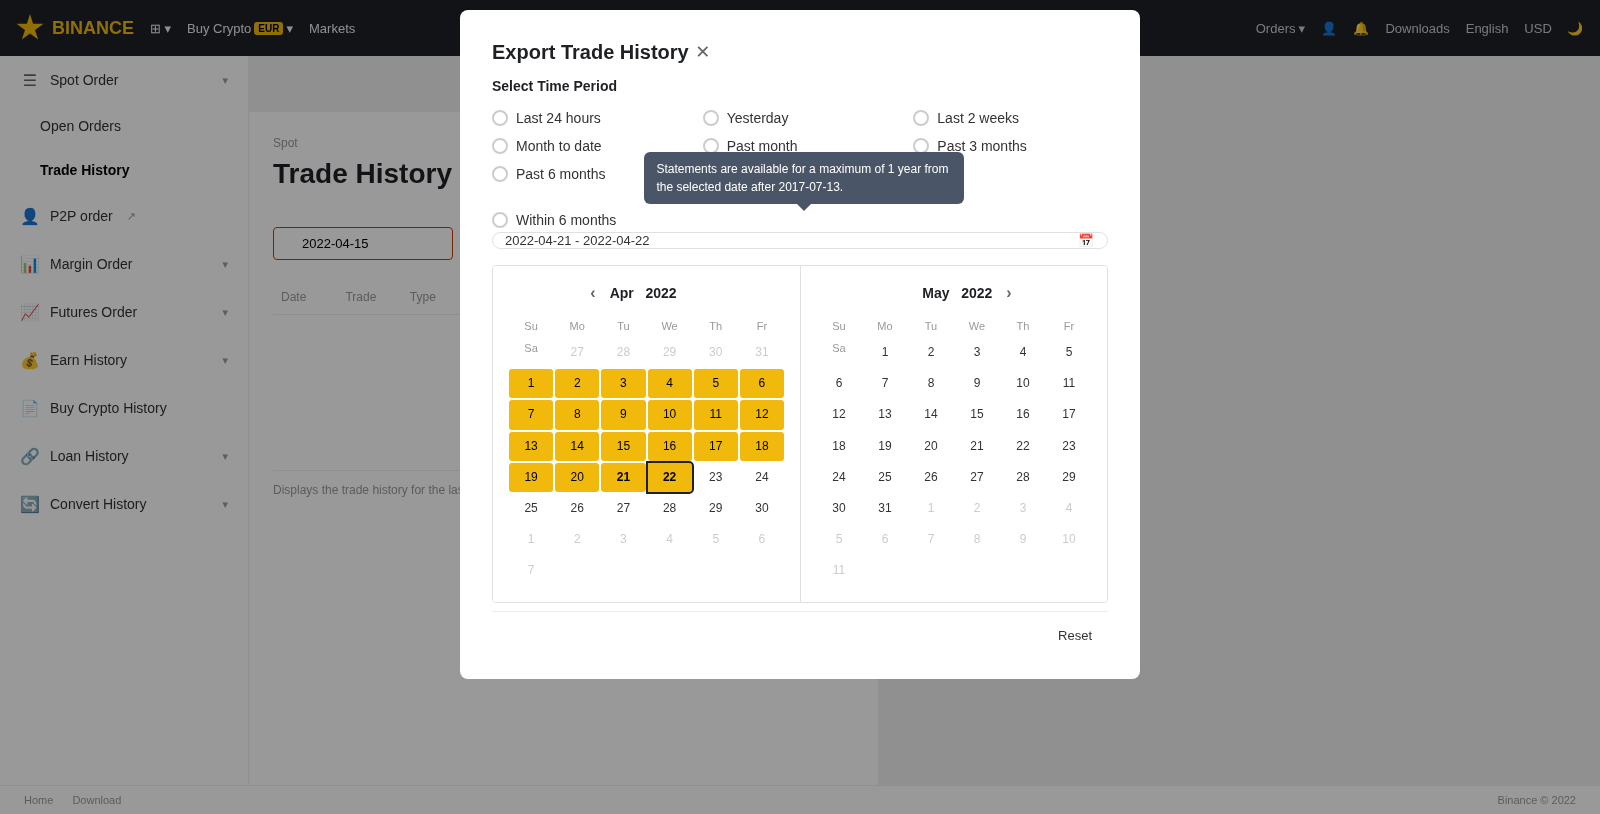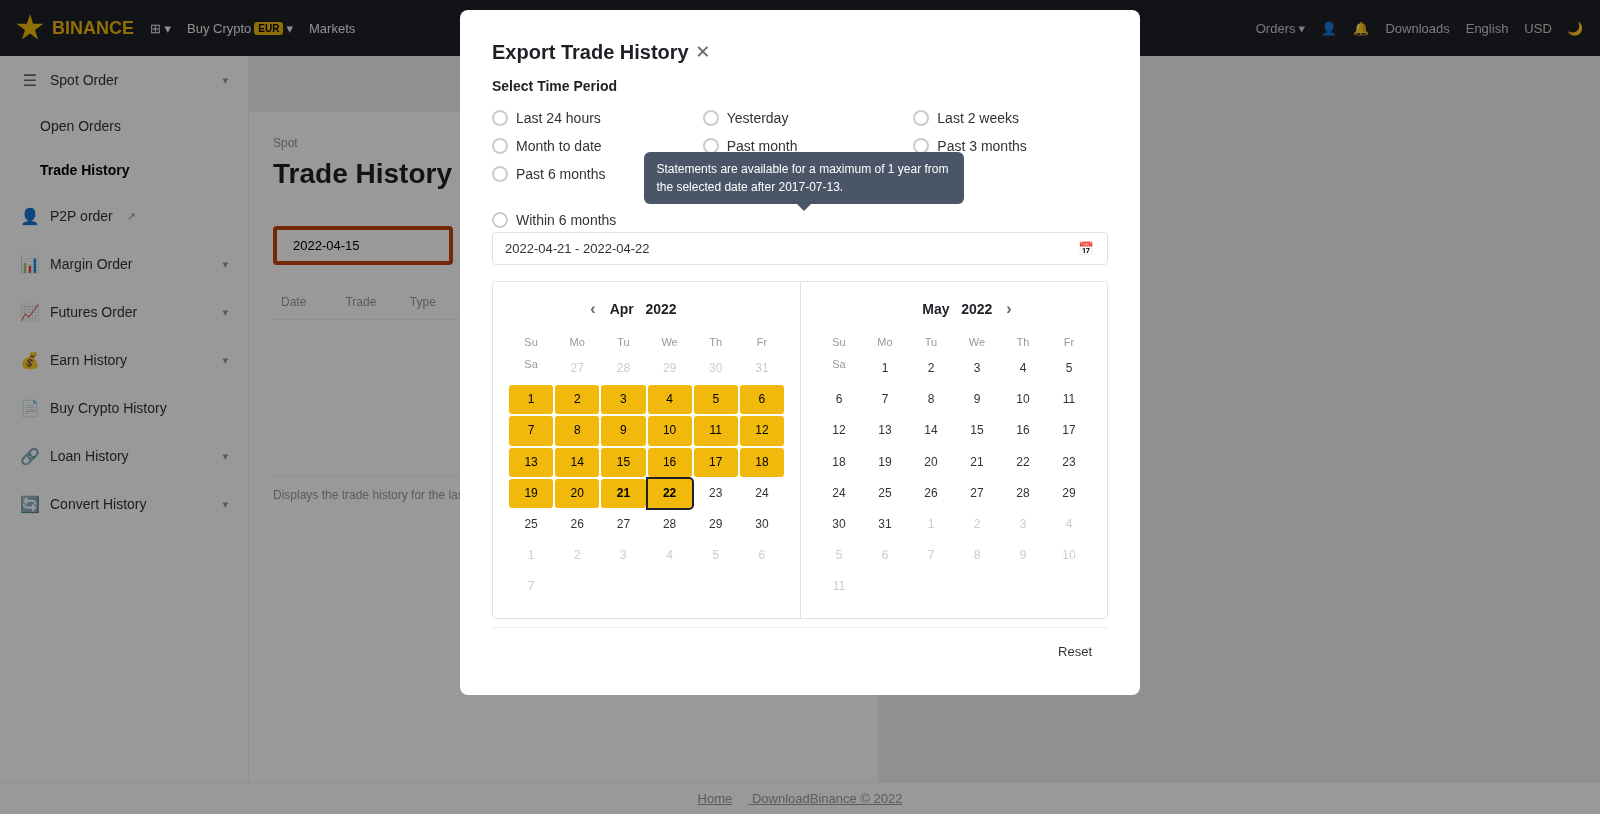--- a/index.html
+++ b/index.html
@@ -132,22 +132,22 @@
       width: 0; height: 0;
       border-left: 7px solid transparent;
       border-right: 7px solid transparent;
       border-top: 7px solid #4a5568;
       margin: 0 auto;
     }
 
     
     .date-input-wrap {
       border: 1px solid #e0e0e0;
-      border-radius: 4px;
-      padding: 8px 12px;
+      border-radius: 10px;
+      padding: 0 12px;
       display: flex;
       align-items: flex-end;
       justify-content: space-between;
       margin-bottom: 16px;
       font-size: 13px;
       color: #333;
     }
     .date-input-wrap .cal-icon { color: #999; }
 
     
@@ -224,36 +224,36 @@
       gap: 8px;
       margin-bottom: 4px;
     }
 
     
     .breadcrumb { font-size: 12px; color: #999; margin-bottom: 8px; }
     .page-title { font-size: 28px; font-weight: 700; color: #1e2026; margin-bottom: 20px; }
 
     
     .search-bar { display: flex; gap: 8px; margin-bottom: 20px; align-items: center; }
-    .date-range-input { border: 4px solid #c2410c; border-radius: 4px; padding: 8px 16px; font-size: 13px; width: 180px; }
+    .date-range-input { border: 1px solid #c2410c; border-radius: 4px; padding: 8px 28px; font-size: 13px; width: 180px; }
     .arrow-sep { color: #999; }
     .search-btn { background: #f0b90b; border: none; border-radius: 4px; padding: 8px 20px; font-size: 14px; font-weight: 600; cursor: pointer; }
     .reset-btn { background: none; border: 1px solid #e0e0e0; border-radius: 4px; padding: 8px 20px; font-size: 14px; cursor: pointer; }
 
     .table-header-row { display: flex; gap: 0; border-bottom: 1px solid #eee; padding: 10px 0; font-size: 12px; color: #999; font-weight: 500; }
     .th { flex: 1; padding: 0 8px; }
 
     .no-data { text-align: center; padding: 60px 0; color: #999; font-size: 13px; }
 
     .bottom-bar { display: flex; justify-content: space-between; align-items: center; padding: 12px 0 0; font-size: 12px; color: #999; border-top: 1px solid #eee; margin-top: 20px; }
 
     .export-btn { border: 1px solid #e0e0e0; border-radius: 4px; padding: 6px 16px; font-size: 13px; cursor: pointer; display: flex; align-items: center; gap: 6px; background: #fff; }
 
     
-    .footer { position: fixed; bottom: 0; left: 0; right: 0; background: #fff; border-top: 1px solid #eee; padding: 8px 24px; font-size: 13px; color: #999; display: flex; justify-content: center; z-index: 5; text-decoration: underline; }
+    .footer { position: fixed; bottom: 0; left: 0; right: 0; background: #fff; border-top: 1px solid #eee; padding: 8px 24px; font-size: 11px; color: #999; display: flex; justify-content: space-between; z-index: 5; }
   </style>
 </head>
 <body>
 
 <div class="topnav">
   <div class="logo">
     <div class="logo-icon"></div>
     <span class="logo-text">BINANCE</span>
   </div>
   <div class="nav-item">⊞ ▾</div>

